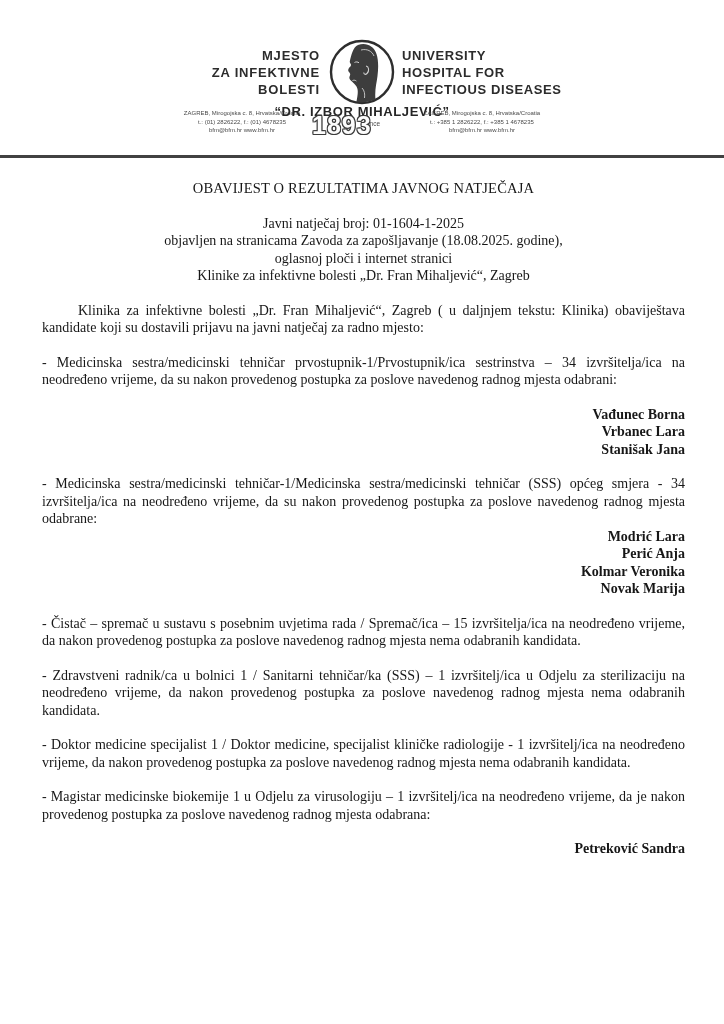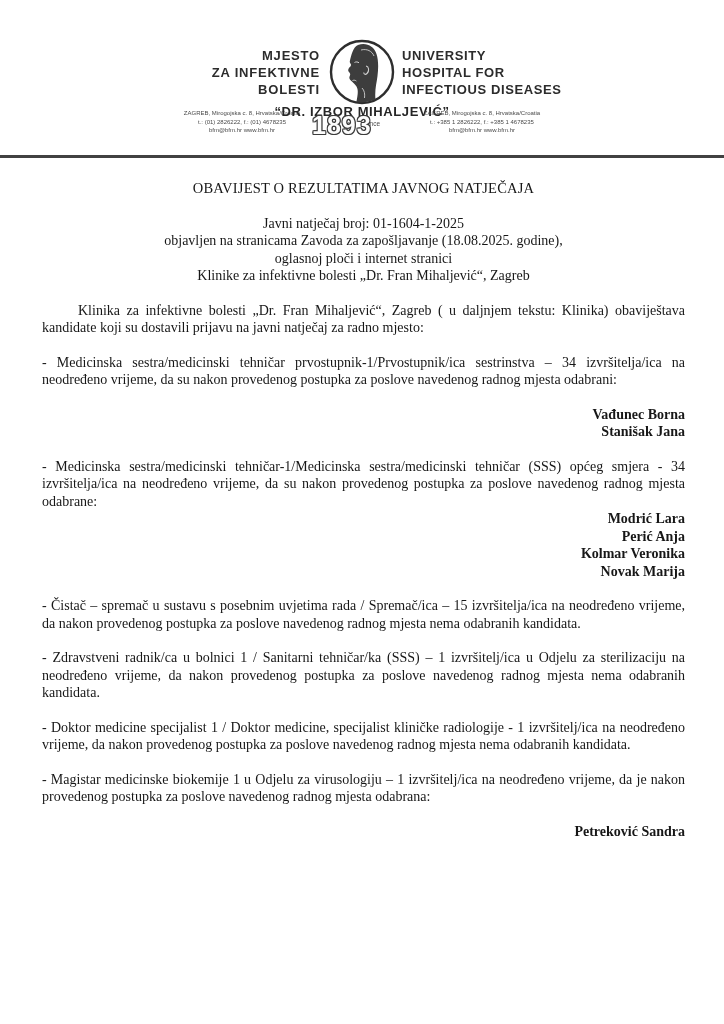--- a/index.html
+++ b/index.html
@@ -133,20 +133,21 @@
         <div>Klinike za infektivne bolesti „Dr. Fran Mihaljević“, Zagreb</div>
       </div>
 
     <div class="intro">Klinika za infektivne bolesti „Dr. Fran Mihaljević“, Zagreb ( u daljnjem tekstu: Klinika) obaviještava kandidate koji su dostavili prijavu na javni natječaj za radno mjesto:</div>
 
     <div>
         <div class="section">
           <div class="para">- Medicinska sestra/medicinski tehničar prvostupnik-1/Prvostupnik/ica sestrinstva – 34 izvršitelja/ica na neodređeno vrijeme, da su nakon provedenog postupka za poslove navedenog radnog mjesta odabrani:</div>
           <div class="names gap">
             <div>Vađunec Borna</div>
+            <div>Vrbanec Lara</div>
             <div>Stanišak Jana</div>
           </div>
         </div>
         <div class="section">
           <div class="para">- Medicinska sestra/medicinski tehničar-1/Medicinska sestra/medicinski tehničar (SSS) općeg smjera - 34 izvršitelja/ica na neodređeno vrijeme, da su nakon provedenog postupka za poslove navedenog radnog mjesta odabrane:</div>
           <div class="names">
             <div>Modrić Lara</div>
             <div>Perić Anja</div>
             <div>Kolmar Veronika</div>
             <div>Novak Marija</div>

